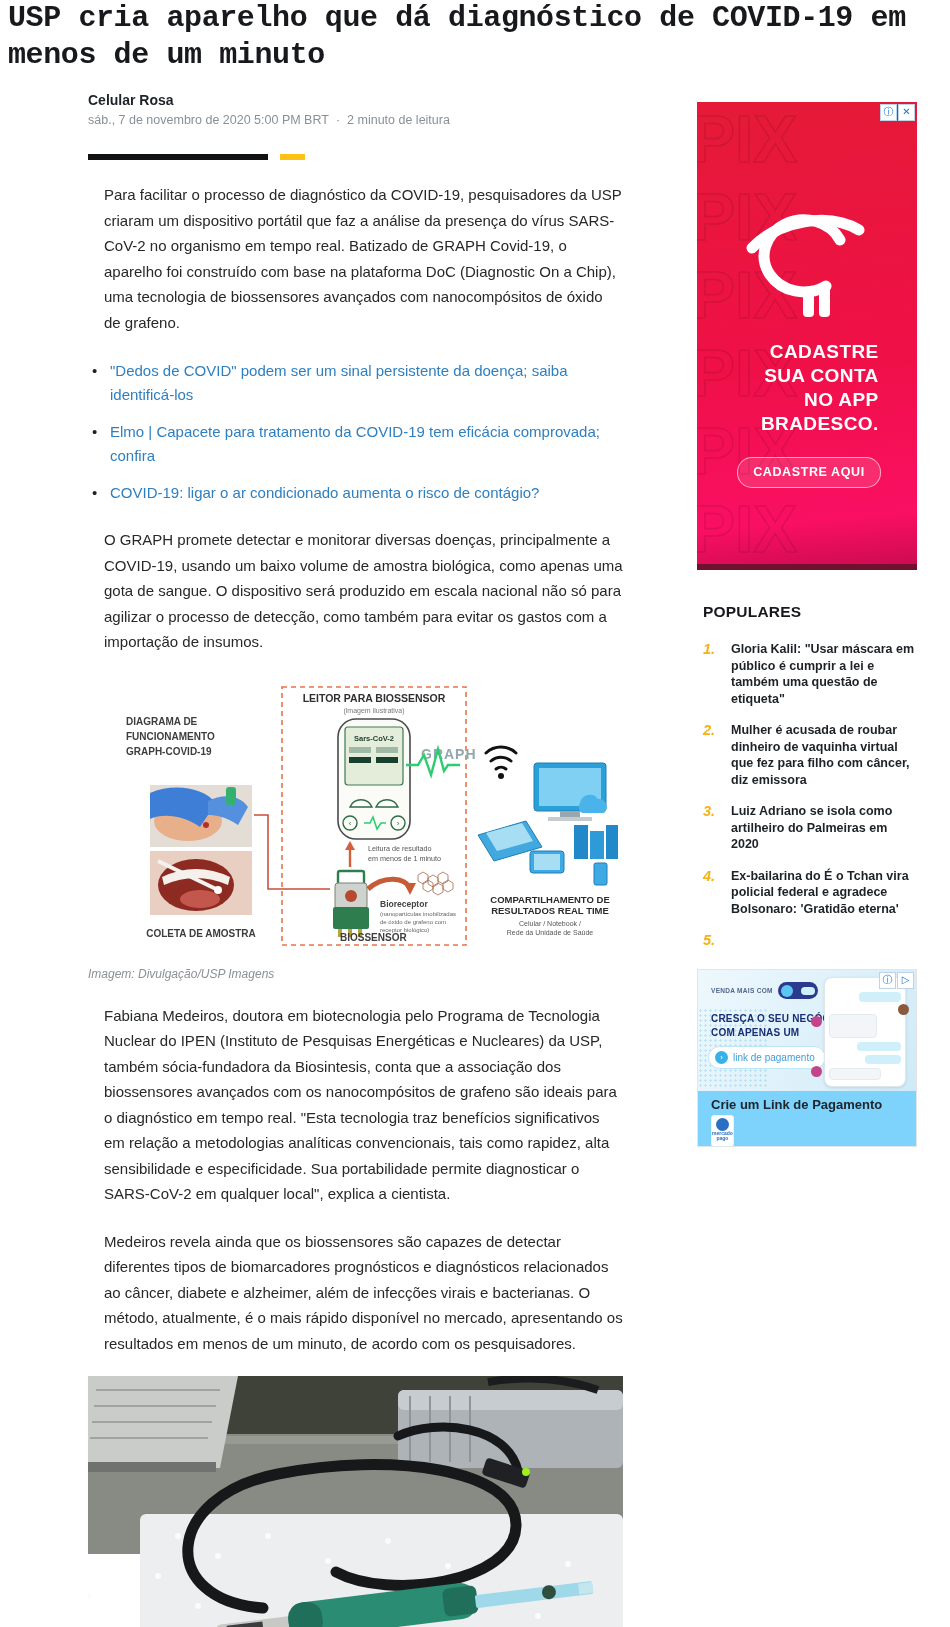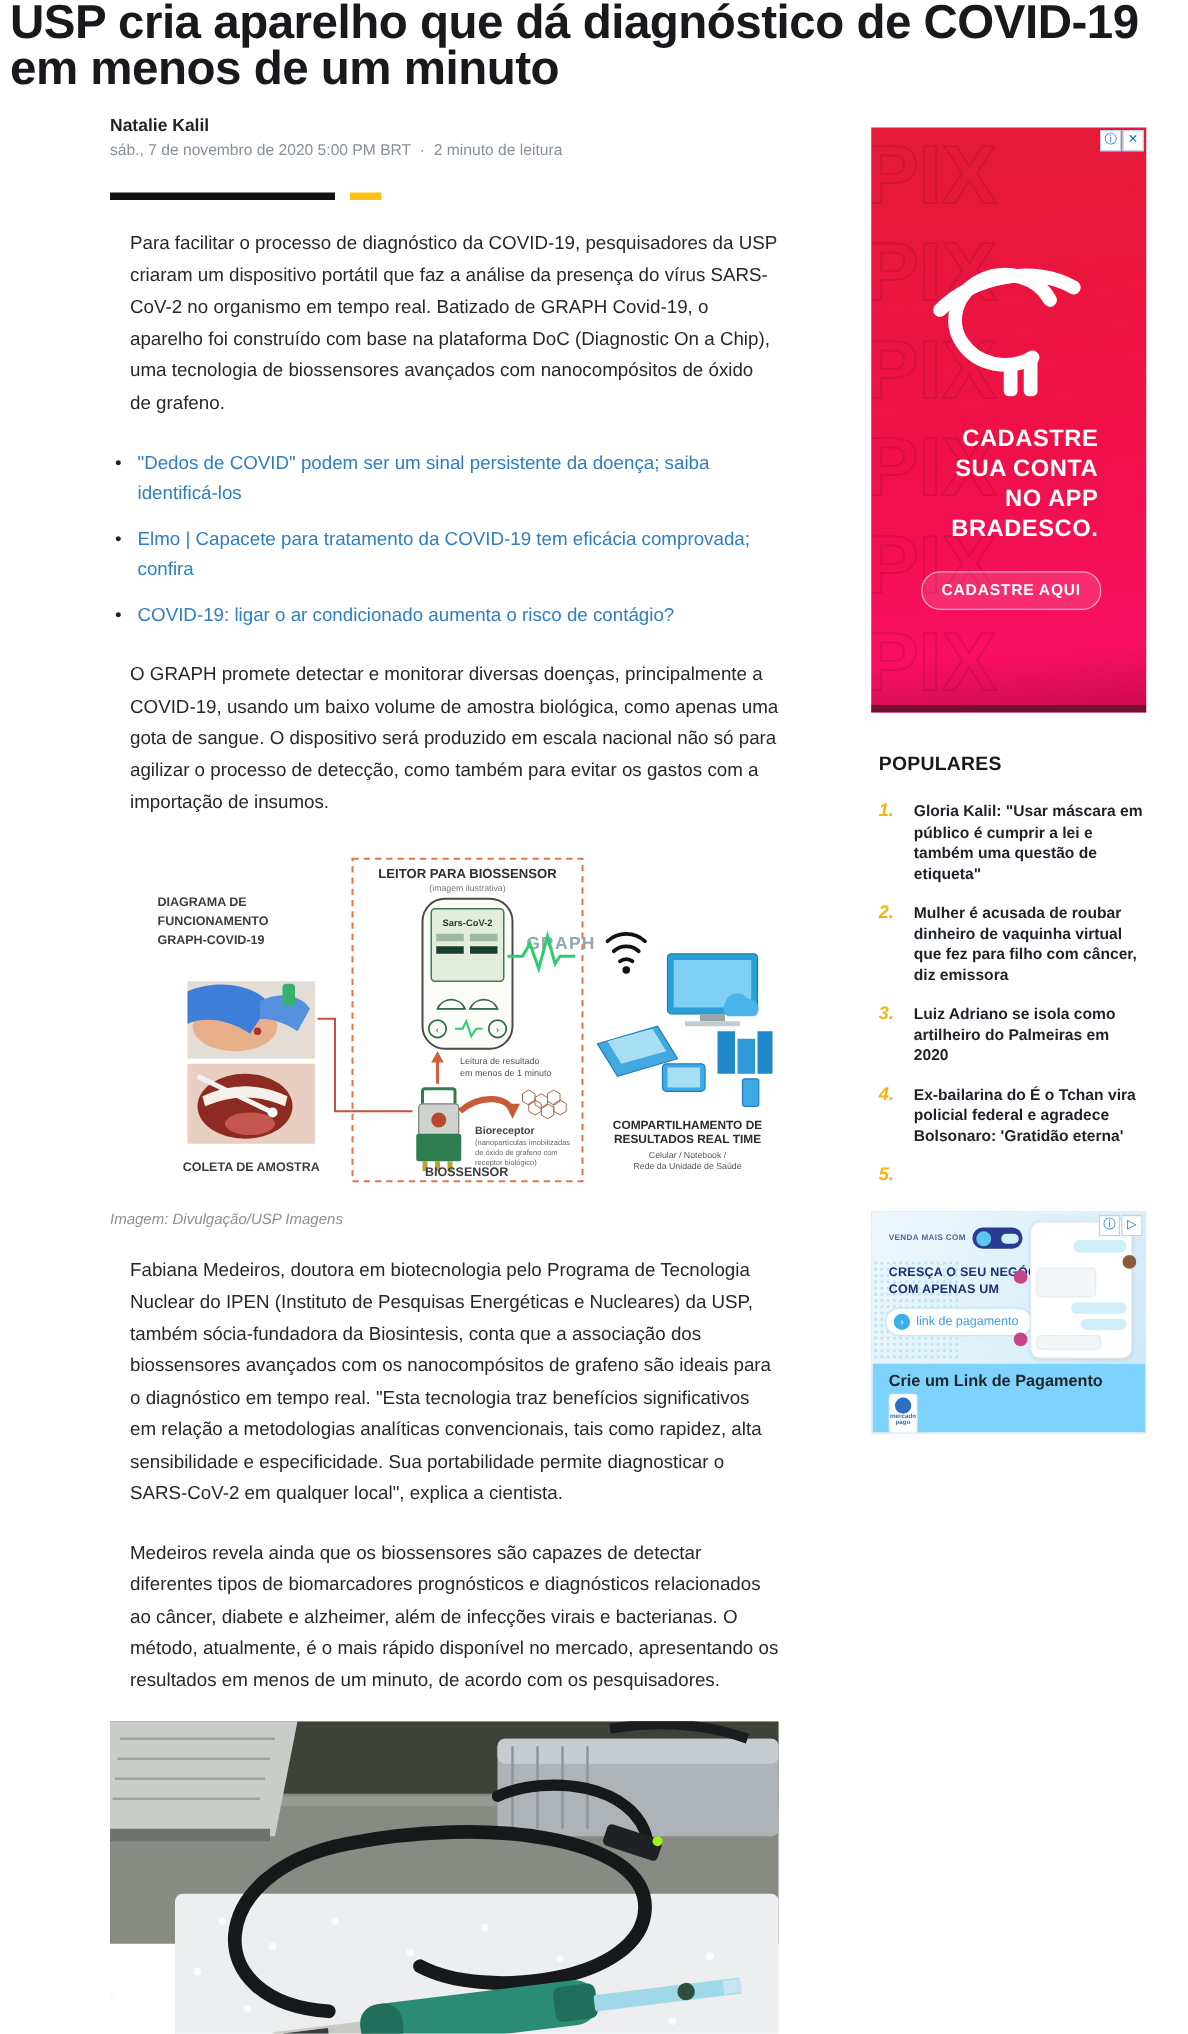--- a/index.html
+++ b/index.html
@@ -1,21 +1,21 @@
 <!DOCTYPE html>
 <html lang="pt-BR"><head>
 <meta charset="utf-8">
 <style>
   html,body{margin:0;padding:0;background:#fff;}
   body{font-family:"Liberation Sans","DejaVu Sans",sans-serif;color:#26282a;}
   .page{position:relative;width:950px;height:1627px;background:#fff;overflow:hidden;}
 
   
-  .headline{position:absolute;left:8px;top:0;width:910px;font-size:38px;line-height:37px;
-    font-weight:bold;color:#17191c;letter-spacing:-0.4px;margin:0;}
+  .headline{position:absolute;left:8px;top:0;width:910px;font-size:30px;line-height:37px;
+    font-weight:bold;color:#17191c;letter-spacing:-0.4px;margin:0;font-family:Liberation Mono, monospace;}
 
   
   .article{position:absolute;left:88px;top:92px;width:535px;}
   .author{font-size:14px;font-weight:bold;color:#1d2228;}
   .dateline{margin-top:5px;font-size:12.5px;color:#87909a;display:flex;gap:7px;align-items:center;}
   .divider{margin-top:27px;display:flex;align-items:center;gap:12px;}
   .divider .bar-black{width:180px;height:6px;background:#111214;}
   .divider .bar-yellow{width:25px;height:6px;background:#fdc214;}
   .article p{font-size:15px;line-height:25.5px;margin:22px 0 0 16px;}
   .bullets{list-style:none;margin:24px 0 0 0;padding:0 0 0 4px;}
@@ -84,21 +84,21 @@
   svg text{font-family:"Liberation Sans","DejaVu Sans",sans-serif;}
 </style>
 </head>
 <body>
 
 <div class="page">
 
   <h1 class="headline">USP cria aparelho que dá diagnóstico de COVID-19 em menos de um minuto</h1>
 
   <main class="article">
-    <div class="author">Natalie Kalil</div>
+    <div class="author">Celular Rosa</div>
     <div class="dateline">
       <span>sáb., 7 de novembro de 2020 5:00 PM BRT</span>
       <span>·</span>
       <span>2 minuto de leitura</span>
     </div>
 
     <div class="divider">
       <div class="bar-black"></div>
       <div class="bar-yellow"></div>
     </div>

